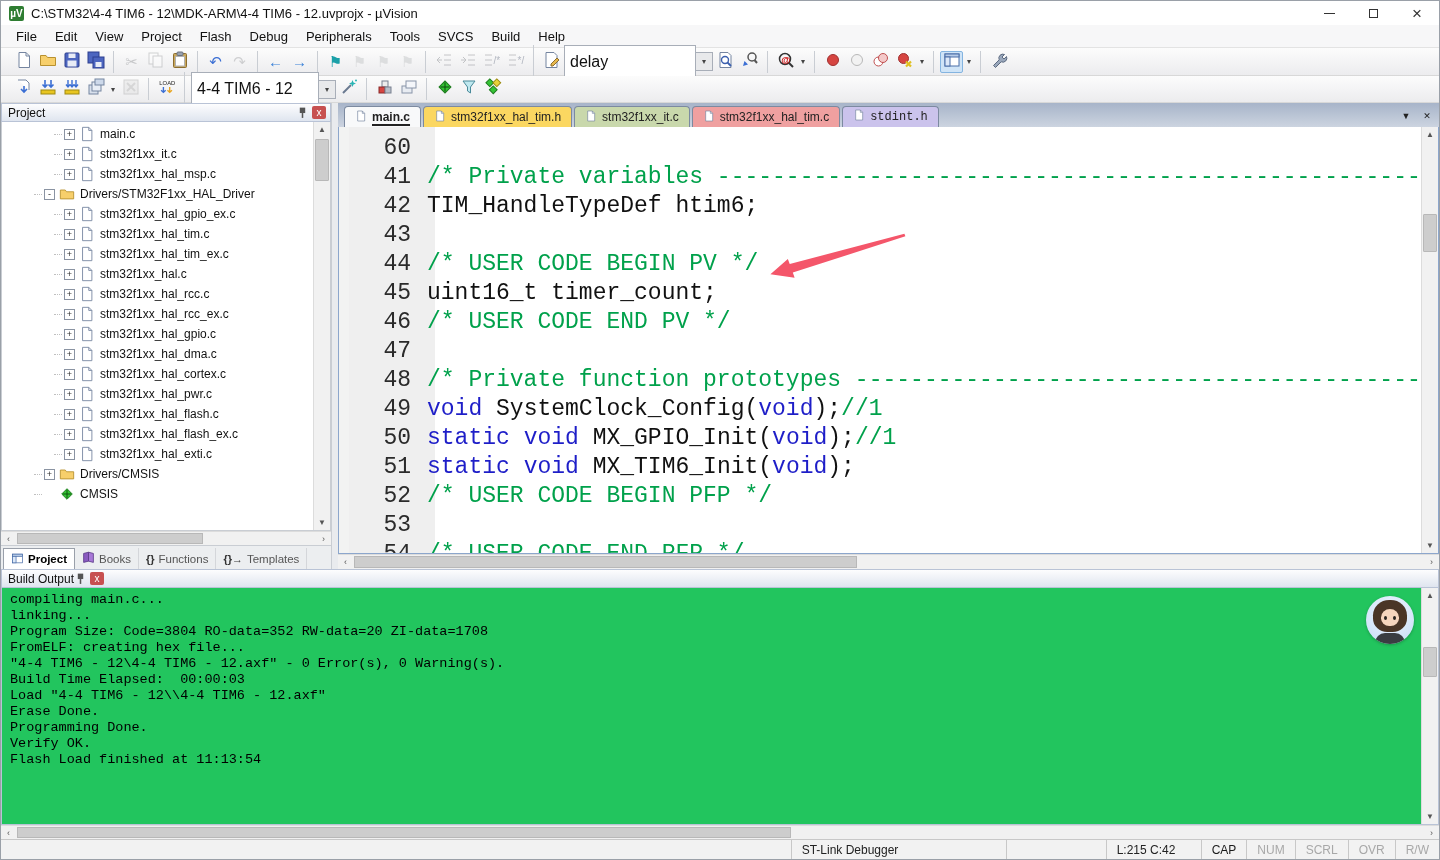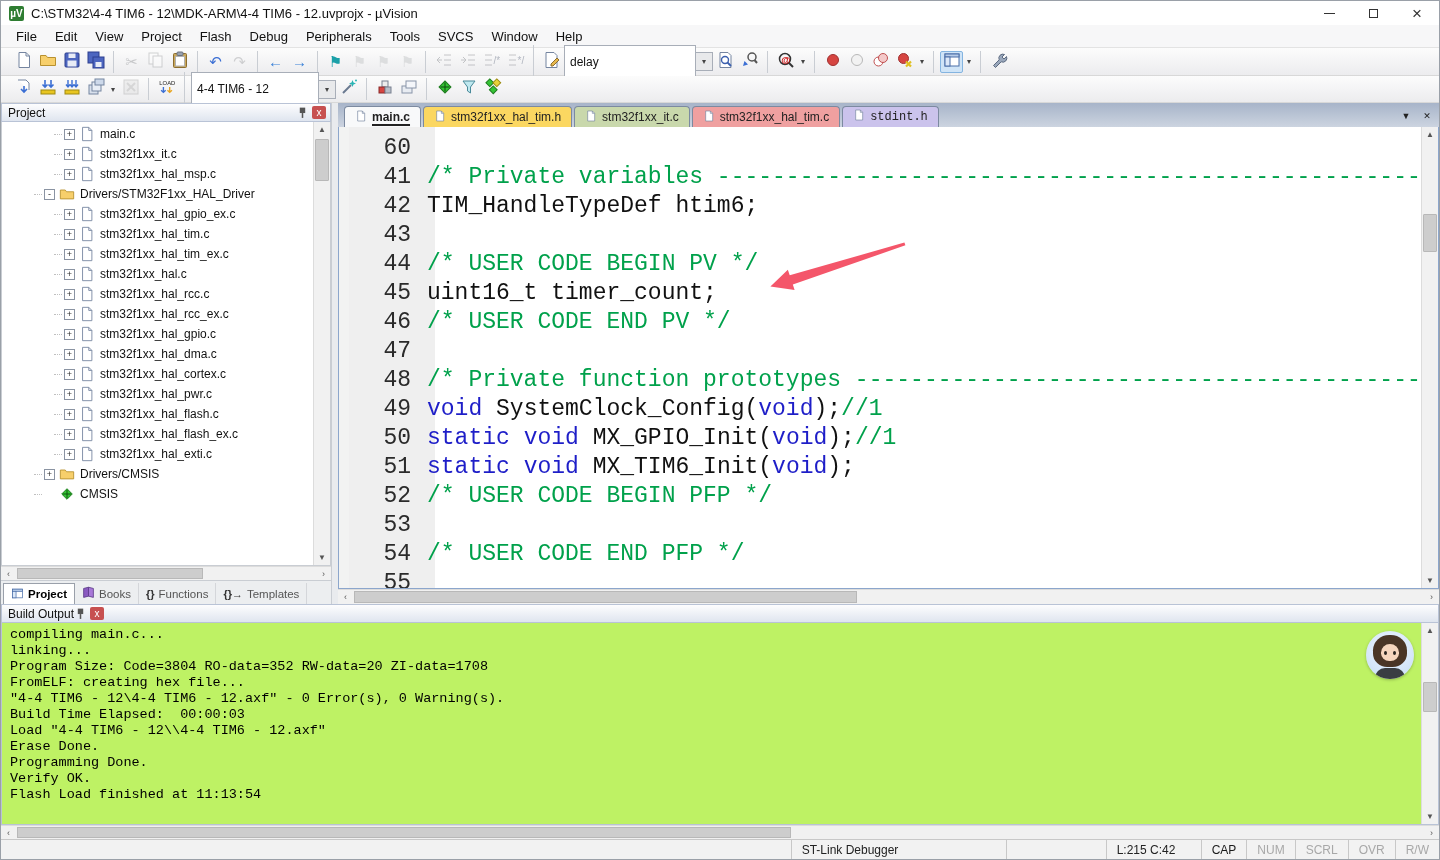--- a/index.html
+++ b/index.html
@@ -36,21 +36,21 @@
   .tb-group + .tb-group { border-left:1px solid #c9cdd3; margin-left:3px; padding-left:6px; }
   .tb-btn { width:23px; height:22px; display:inline-flex; align-items:center;
             justify-content:center; border-radius:2px; position:relative; }
   .tb-btn svg { width:18px; height:18px; }
   .tb-btn .glyph { font-size:15px; line-height:1; }
   .tb-btn.disabled { opacity:.45; filter:grayscale(.8); }
   .tb-btn.active { background:#cfe4f7; border:1px solid #84b4e0; }
   .dd-arrow { font-size:8px; color:#444; width:10px; text-align:center; }
   .tb-combo { display:flex; align-items:center; }
   .combo-field { width:132px; height:26px; background:#fff; border:1px solid #a8aeb8;
-                 font-size:12px; padding:16px 5px; display:flex; align-items:center; color:#111; }
+                 font-size:16px; padding:16px 5px; display:flex; align-items:center; color:#111; }
   .combo-btn { width:17px; height:19px; background:#e8e9eb; border:1px solid #a8aeb8;
                border-left:none; display:flex; align-items:center; justify-content:center;
                font-size:8px; color:#444; }
   .tgt-field { width:128px; }
 
   
   .main { flex:1 1 auto; display:flex; background:#e9ebee; min-height:0; }
 
   
   .proj-panel { width:331px; flex:0 0 auto; display:flex; flex-direction:column;
@@ -127,21 +127,21 @@
   .lcontent { color:#111; }
   .c-comment { color:#00a14b; }
   .c-kw { color:#1e1ec8; }
   .c-plain { color:#111; }
   .arrow-overlay { position:absolute; inset:0; width:100%; height:100%; pointer-events:none; }
 
   
   .bo-header { height:19px; background:linear-gradient(#fdfdfe,#dfe5ef);
                border:1px solid #b9c3d6; display:flex; align-items:center;
                padding:0 4px 0 6px; font-size:12px; color:#101010; flex:0 0 auto; }
-  .bo-body { height:202px; background:#bef264; border:1px solid #b9c3d6; border-top:none;
+  .bo-body { height:237px; background:#22c55e; border:1px solid #b9c3d6; border-top:none;
              display:flex; flex:0 0 auto; position:relative; overflow:hidden; }
   .bo-lines { flex:1; overflow:hidden; padding:4px 0 0 8px;
               font-family:"Liberation Mono", monospace; font-size:13.5px; color:#000; }
   .bo-line { height:16px; white-space:pre; }
   .bo-hscroll { height:14px; flex:0 0 auto; }
 
   .avatar { position:absolute; top:8px; right:24px; width:48px; height:48px; border-radius:50%;
             background:radial-gradient(circle at 50% 35%, #f2f7ff 0%, #cfe2f8 75%);
             overflow:hidden; box-shadow:0 1px 3px rgba(0,0,0,.25); }
   .av-hair { position:absolute; top:4px; left:7px; width:34px; height:32px; background:#4a3526;
@@ -189,21 +189,21 @@
   <div class="menubar">
       <span class="menu-item">File</span>
       <span class="menu-item">Edit</span>
       <span class="menu-item">View</span>
       <span class="menu-item">Project</span>
       <span class="menu-item">Flash</span>
       <span class="menu-item">Debug</span>
       <span class="menu-item">Peripherals</span>
       <span class="menu-item">Tools</span>
       <span class="menu-item">SVCS</span>
-      <span class="menu-item">Window</span>
+      <span class="menu-item">Build</span>
       <span class="menu-item">Help</span>
     </div>
 
   <div class="toolbar tb1" id="tb-row1">
       <div class="tb-group">
         <span class="tb-btn">
           <span><svg viewBox="0 0 18 18" width="18" height="18">
               <path d="M4 1.5h7l3.5 3.5v11.5H4z" fill="#fff" stroke="#7585a0"></path>
               <path d="M11 1.5v3.5h3.5" fill="none" stroke="#7585a0"></path>
             </svg></span>

